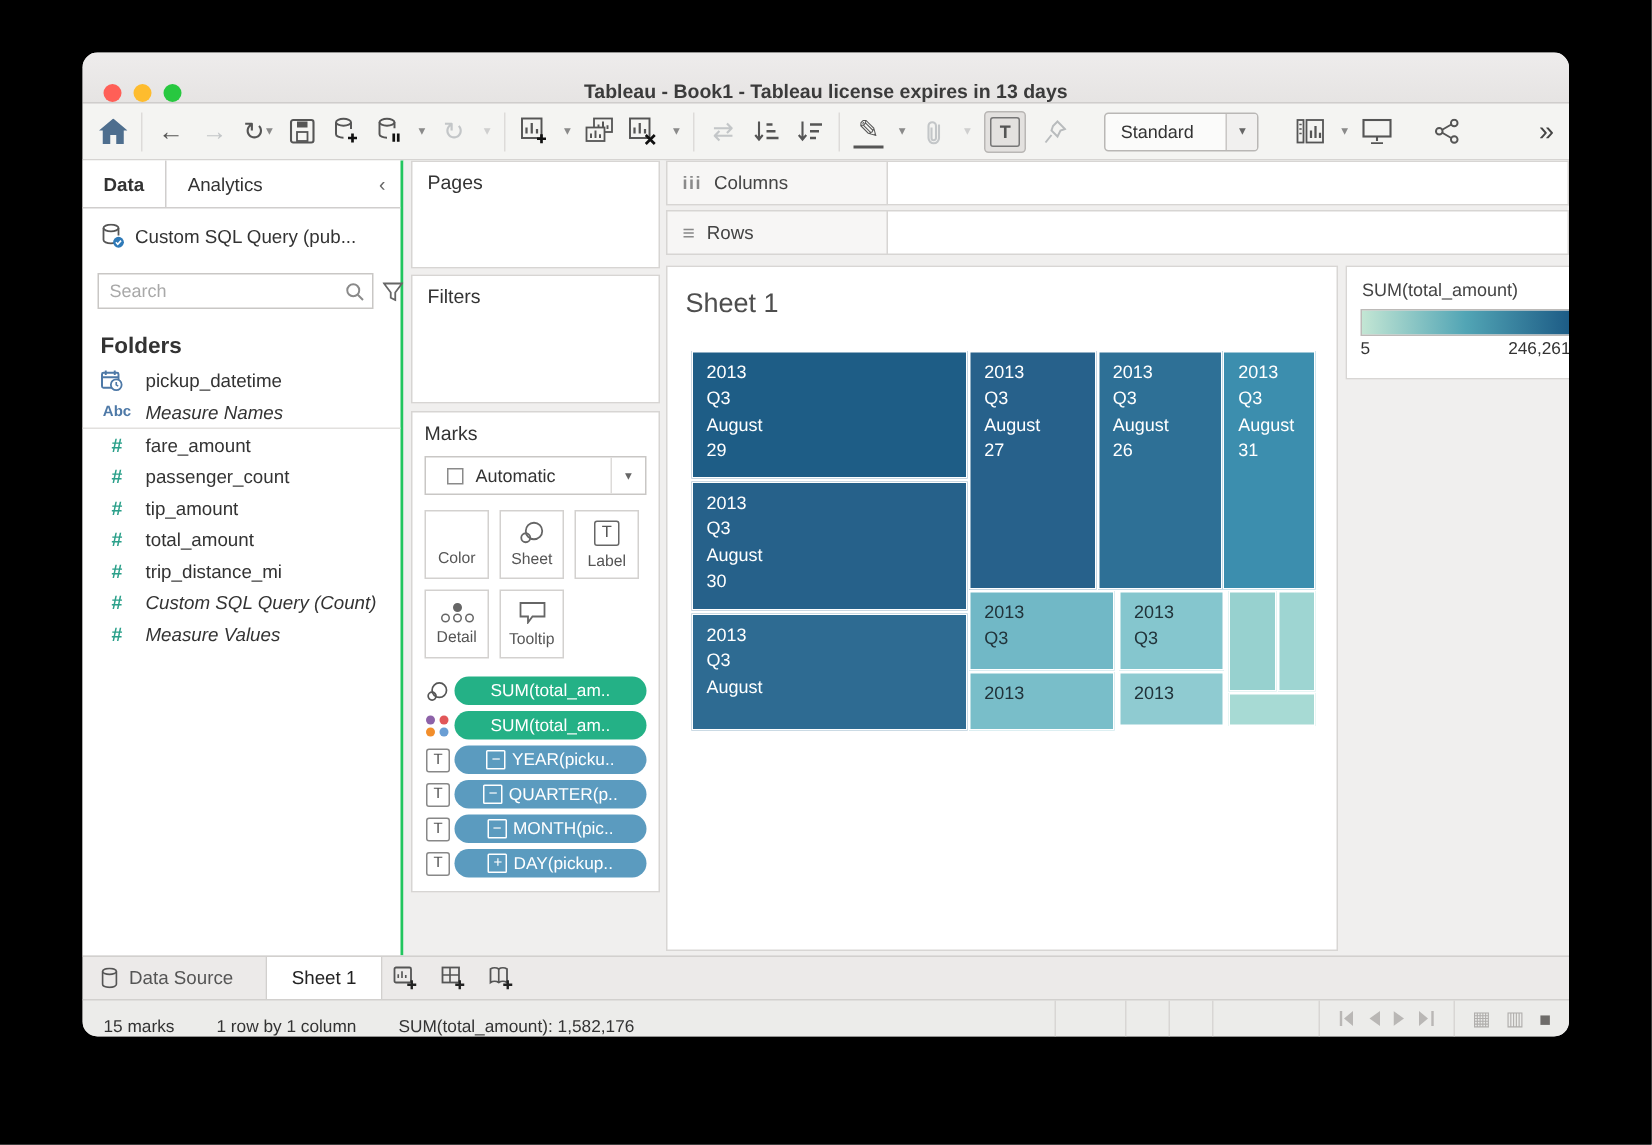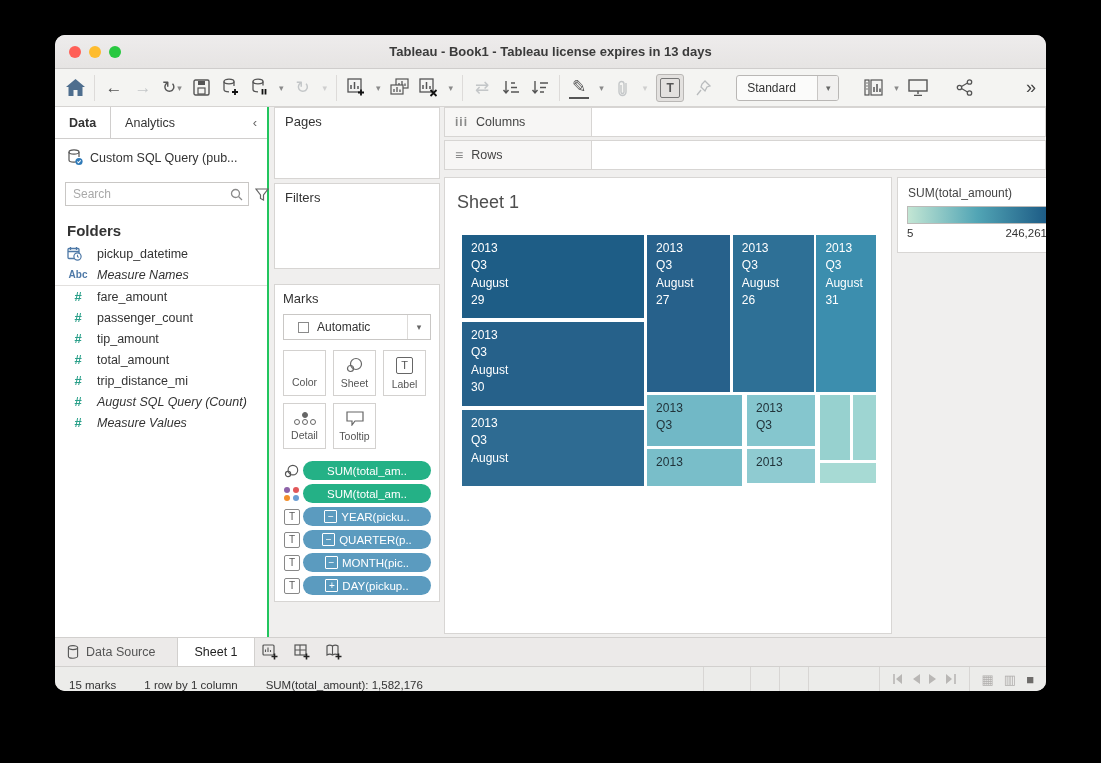--- a/index.html
+++ b/index.html
@@ -1,21 +1,21 @@
 <!DOCTYPE html>
 <html><head>
 <meta charset="utf-8">
 <style>
   html,body{margin:0;padding:0;background:#000;width:1101px;height:763px;
     font-family:"Liberation Sans","DejaVu Sans",sans-serif;-webkit-font-smoothing:antialiased;}
   .window{position:absolute;left:55px;top:35px;width:991px;height:656px;background:#ecebea;
     border-radius:10px;overflow:hidden;display:flex;flex-direction:column;font-size:12px;color:#333;}
   
   .titlebar{height:33px;background:linear-gradient(#eeecec,#e6e4e3);border-bottom:1px solid #cfcdcc;
-    display:flex;align-items:center;position:relative;flex:none;}
+    display:flex;align-items:flex-end;position:relative;flex:none;}
   .lights{display:flex;gap:8px;margin-left:14px;}
   .light{width:12px;height:12px;border-radius:50%;}
   .title{position:absolute;left:0;right:0;text-align:center;font-weight:bold;font-size:13px;color:#3b3b3b;}
   
   .toolbar{height:37px;background:#f4f4f2;border-bottom:1px solid #d6d4d2;display:flex;align-items:center;
     padding:0 10px;gap:9px;flex:none;color:#555;}
   .tb{display:flex;align-items:center;justify-content:center;min-width:20px;height:26px;font-size:17px;color:#555;}
   .tb.dis{color:#c3c6c8;}
   .sep{width:1px;height:26px;background:#dddbd9;flex:none;}
   .caret{font-size:9px;color:#8a8a8a;margin-left:1px;}
@@ -48,21 +48,21 @@
   .field .ficon{width:22px;text-align:center;flex:none;}
   .field.dim-sep{border-bottom:1px solid #e2e0de;}
   .italic{font-style:italic;}
   .num{color:#2ba08a;font-weight:bold;font-size:13px;}
   .abc{color:#4e79a7;font-weight:bold;font-size:10px;letter-spacing:0;}
   
   .ccol{width:166px;flex:none;display:flex;flex-direction:column;gap:3px;padding:0 3px 0 5px;background:#f0efee;}
   .card{background:#fff;border:1px solid #d7d5d3;padding:6px 10px;color:#333;}
   .card.pages{height:58px;flex:none;}
   .card.filters{height:72px;flex:none;margin-top:1px;}
-  .card.marks{flex:1;margin-top:12px;margin-bottom:42px;padding:6px 8px;}
+  .card.marks{flex:1;margin-top:2px;margin-bottom:42px;padding:6px 8px;}
   .cardlabel{font-size:13px;color:#333;}
   .marktype{display:flex;align-items:center;border:1px solid #c9c7c5;height:24px;margin-top:8px;background:#fff;}
   .marktype .sq{width:9px;height:9px;border:1px solid #8a8a8a;margin:0 8px 0 14px;}
   .marktype .mtext{flex:1;font-size:12px;color:#333;}
   .marktype .mcaret{width:22px;border-left:1px solid #dddbd9;align-self:stretch;display:flex;align-items:center;justify-content:center;font-size:9px;color:#666;}
   .mbtns{display:flex;flex-wrap:wrap;gap:7px;margin-top:10px;}
   .mbtn{width:41px;height:44px;border:1px solid #d3d1cf;display:flex;flex-direction:column;align-items:center;
     justify-content:center;gap:4px;font-size:10.5px;color:#555;background:#fff;}
   .dots4{display:grid;grid-template-columns:7px 7px;gap:2px;}
   .dots4 i{width:6px;height:6px;border-radius:50%;}
@@ -328,21 +328,21 @@
       <div class="field">
         <span class="ficon num">#</span>
         <span>total_amount</span>
       </div>
       <div class="field">
         <span class="ficon num">#</span>
         <span>trip_distance_mi</span>
       </div>
       <div class="field">
         <span class="ficon num">#</span>
-        <span class="italic">August SQL Query (Count)</span>
+        <span class="italic">Custom SQL Query (Count)</span>
       </div>
       <div class="field">
         <span class="ficon num">#</span>
         <span class="italic">Measure Values</span>
       </div>
     </div>
 
     <div class="ccol">
       <div class="card pages">
         <div class="cardlabel">Pages</div>

